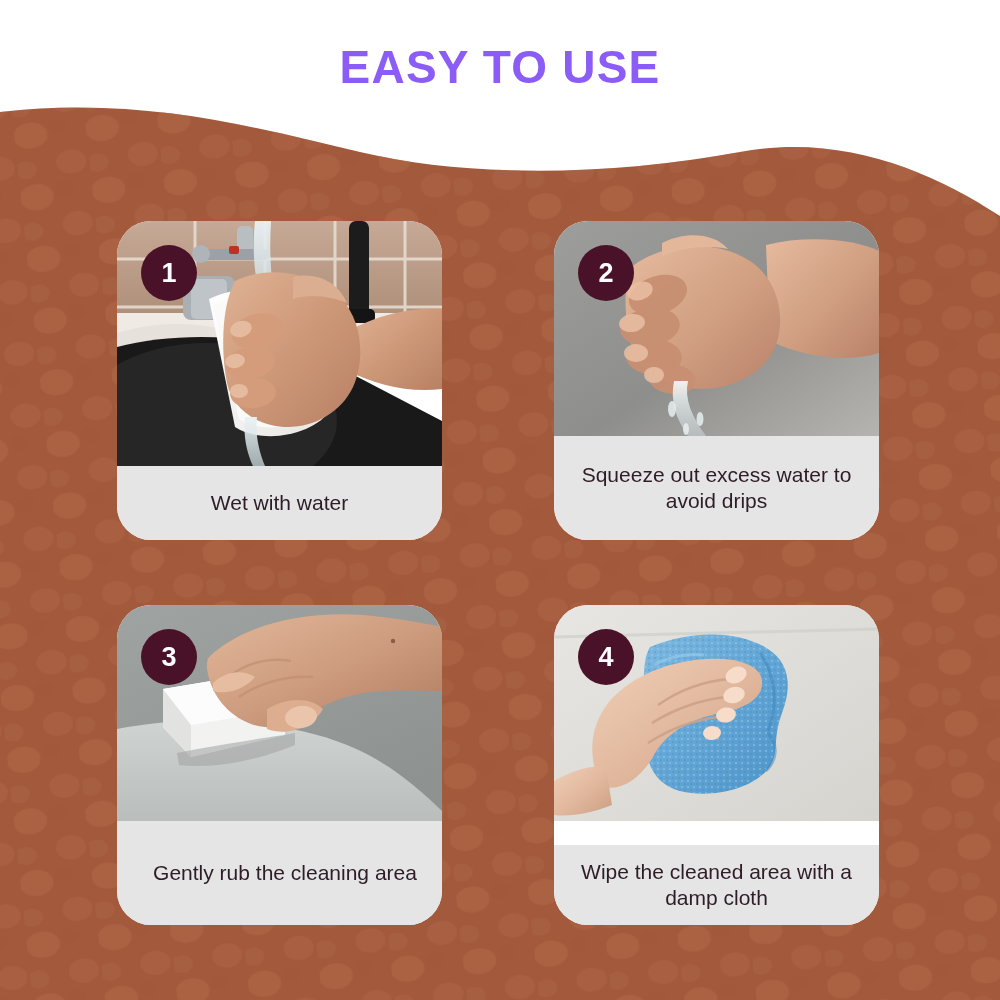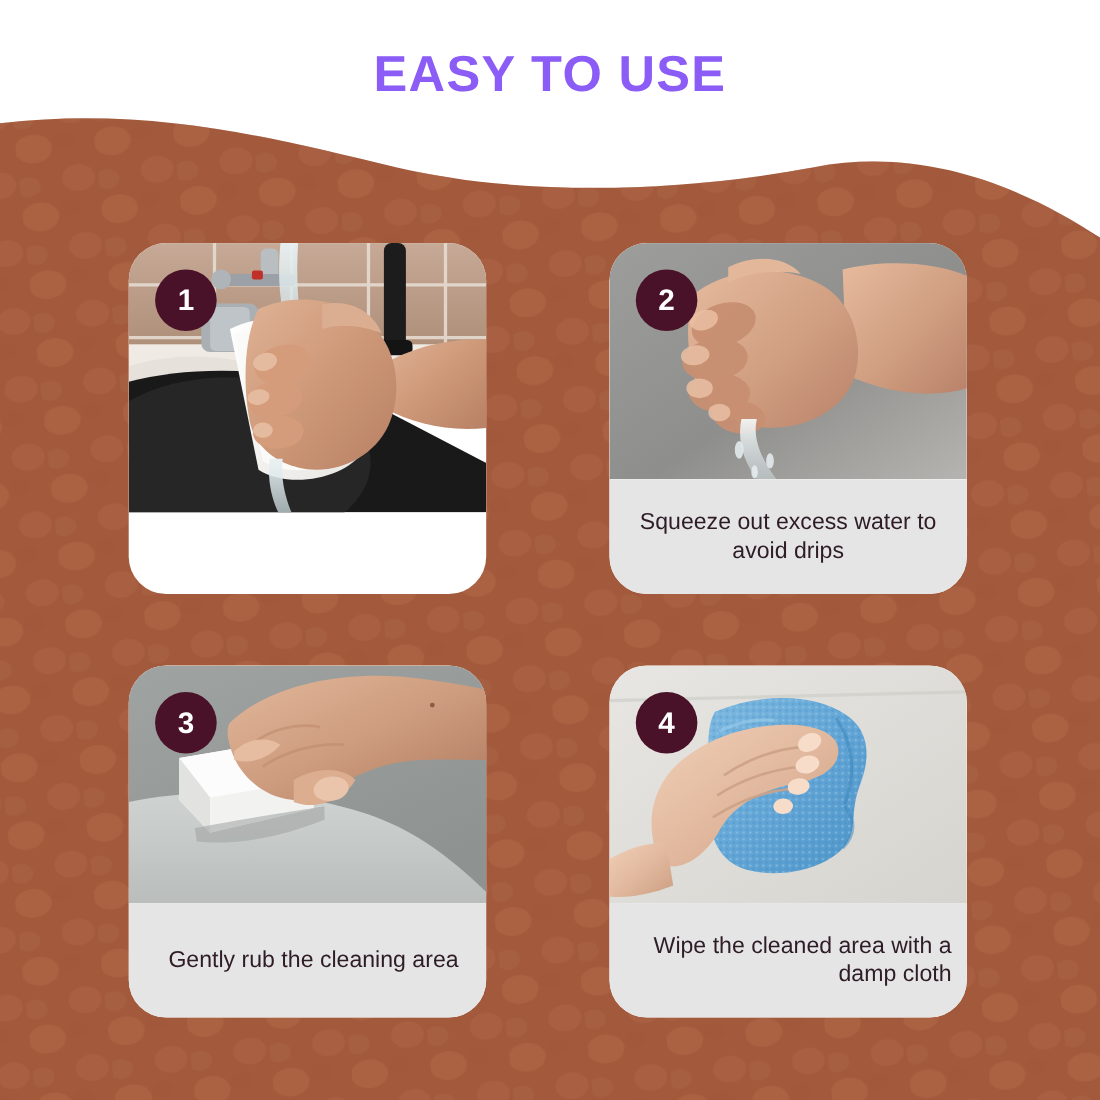--- a/index.html
+++ b/index.html
@@ -75,21 +75,21 @@
   #card-2 .card-caption{height:104px;}
   #card-2 .badge{left:24px;top:24px;}
 
   #card-3{left:117px;top:605px;width:325px;height:320px;}
   #card-3 .card-photo{height:216px;}
   #card-3 .card-caption{height:104px;padding-left:25px;}
   #card-3 .badge{left:24px;top:24px;}
 
   #card-4{left:554px;top:605px;width:325px;height:320px;}
   #card-4 .card-photo{height:216px;}
-  #card-4 .card-caption{height:104px;text-align:right;}
+  #card-4 .card-caption{height:80px;}
   #card-4 .badge{left:24px;top:24px;}
 
   .photo-svg{display:block;width:100%;height:100%;}
 </style>
 </head>
 <body>
 
 <div id="stage">
 
   <div class="bg-layer">
@@ -191,20 +191,21 @@
           <ellipse cx="118" cy="140" rx="10" ry="7" transform="rotate(-10 118 140)"></ellipse>
           <ellipse cx="122" cy="170" rx="9" ry="7"></ellipse>
         </g>
 
         <path d="M176,56 C200,50 222,62 230,82 C216,76 194,72 176,78 Z" fill="#DCAE91"></path>
 
         <path d="M128,196 C126,216 130,232 136,245 L148,245 C142,230 138,214 140,196 Z" fill="url(#p1water)"></path>
       </svg>
     </div>
     <div class="badge">1</div>
+    <div class="card-caption">Wet with water</div>
   </div>
 
   <div class="card" id="card-2">
     <div class="card-photo">
       <svg class="photo-svg" viewBox="0 0 325 215" preserveAspectRatio="xMidYMid slice" xmlns="http://www.w3.org/2000/svg">
         <defs>
           <linearGradient id="p2bg" x1="0" y1="0" x2="1" y2="1">
             <stop offset="0" stop-color="#9D9D9B"></stop>
               <stop offset="0.55" stop-color="#8E8E8C"></stop>
               <stop offset="1" stop-color="#B6B4B0"></stop>

